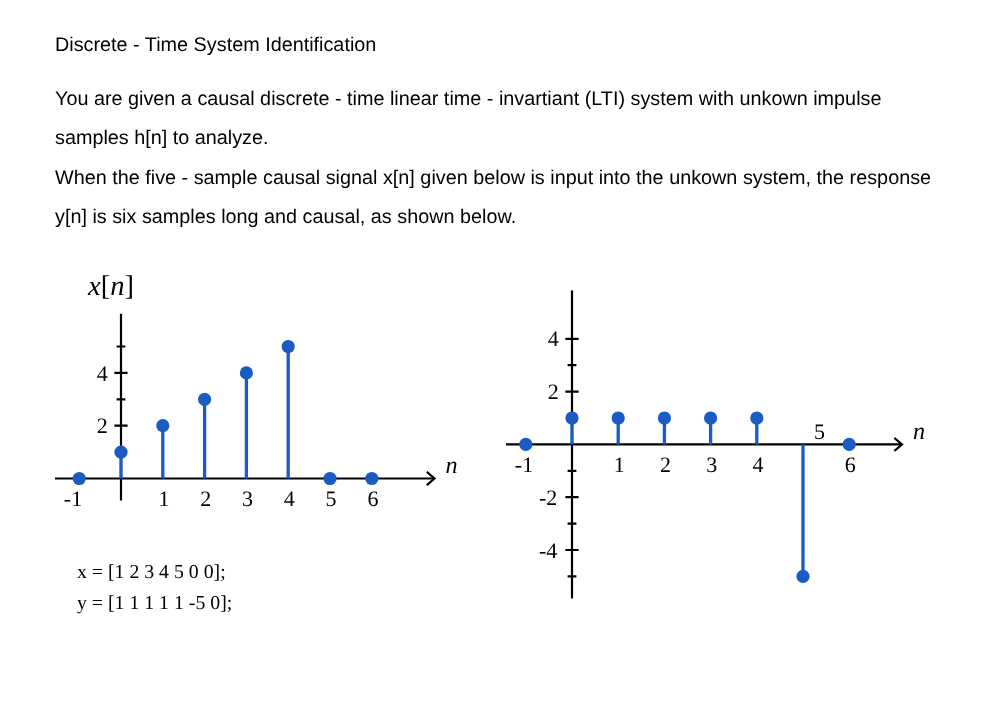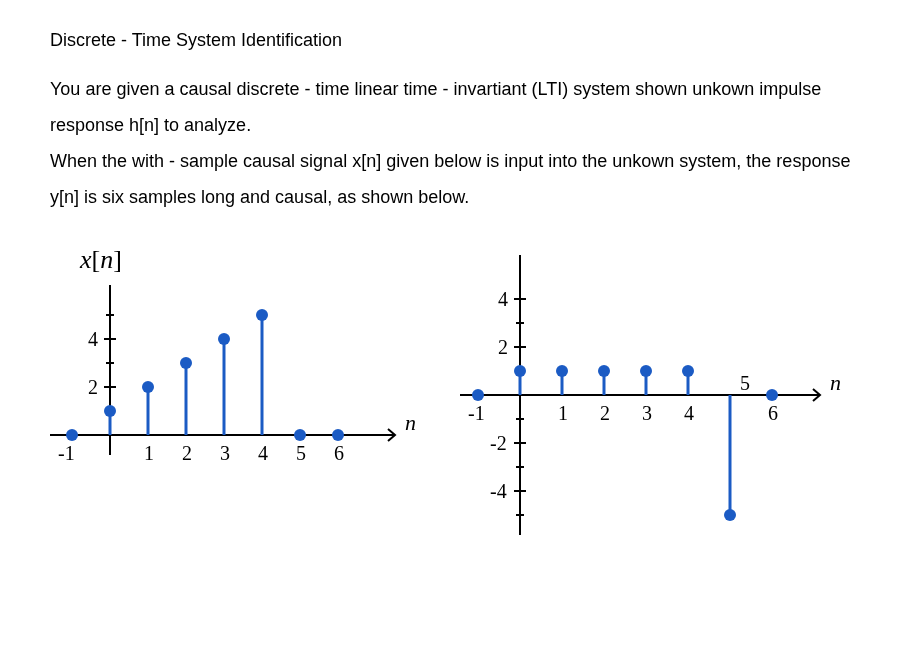--- a/index.html
+++ b/index.html
@@ -11,20 +11,21 @@
     width: 906px;
     box-sizing: border-box;
     background: #fff;
   }
   .title { margin-bottom: 20px; }
   .body-text { line-height: 2; }
   .plots-row {
     display: flex;
     gap: 30px;
     margin-top: 30px;
+    align-items: center;
   }
   .plot-col { position: relative; }
   .plot-title {
     font-family: "Times New Roman", serif;
     font-style: italic;
     font-size: 26px;
     margin-bottom: 10px;
     margin-left: 30px;
   }
   .plot-title .br { font-style: normal; }
@@ -49,22 +50,22 @@
     font-size: 18px;
     margin-top: 30px;
     margin-left: 20px;
     line-height: 1.6;
   }
 </style>
 </head>
 <body>
 
 <div class="title">Discrete - Time System Identification</div>
-<div class="body-text">You are given a causal discrete - time linear time - invartiant (LTI) system shown unkown impulse response h[n] to analyze.</div>
-<div class="body-text">When the with - sample causal signal x[n] given below is input into the unkown system, the response y[n] is six samples long and causal, as shown below.</div>
+<div class="body-text">You are given a causal discrete - time linear time - invartiant (LTI) system with unkown impulse samples h[n] to analyze.</div>
+<div class="body-text">When the five - sample causal signal x[n] given below is input into the unkown system, the response y[n] is six samples long and causal, as shown below.</div>
 
 <div class="plots-row">
 
   <div class="plot-col">
     <div class="plot-title">
       <span>x</span><span class="br">[</span><span>n</span><span class="br">]</span>
     </div>
 
     <svg width="380" height="190">
 
@@ -100,20 +101,24 @@
       <line class="stem-line" x1="136" y1="150" x2="136" y2="78"></line>
         <circle class="stem-dot" cx="136" cy="78" r="6"></circle>
       <line class="stem-line" x1="174" y1="150" x2="174" y2="54"></line>
         <circle class="stem-dot" cx="174" cy="54" r="6"></circle>
       <line class="stem-line" x1="212" y1="150" x2="212" y2="30"></line>
         <circle class="stem-dot" cx="212" cy="30" r="6"></circle>
       <circle class="stem-dot" cx="250" cy="150" r="6"></circle>
       <circle class="stem-dot" cx="288" cy="150" r="6"></circle>
     </svg>
 
+    <div class="data-block">
+      <div>x = [1 2 3 4 5 0 0];</div>
+      <div>y = [1 1 1 1 1 -5 0];</div>
+    </div>
   </div>
 
   <div class="plot-col">
 
     <svg width="400" height="300">
 
       <line class="axis" x1="60" y1="10" x2="60" y2="290"></line>
       <line class="axis" x1="0" y1="150" x2="360" y2="150"></line>
       <polyline class="axis" points="353,144 360,150 353,156" fill="none"></polyline>
 

